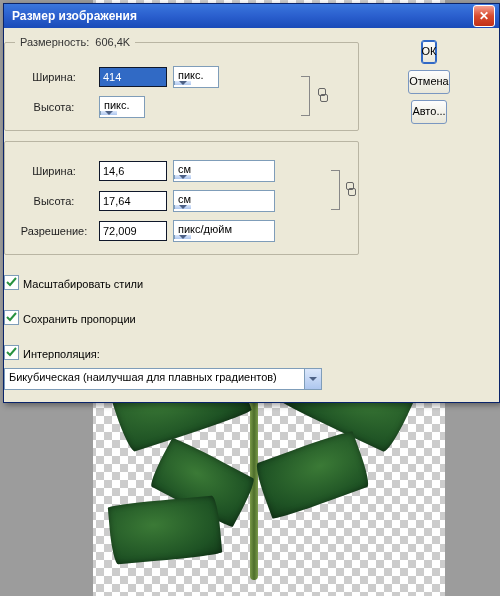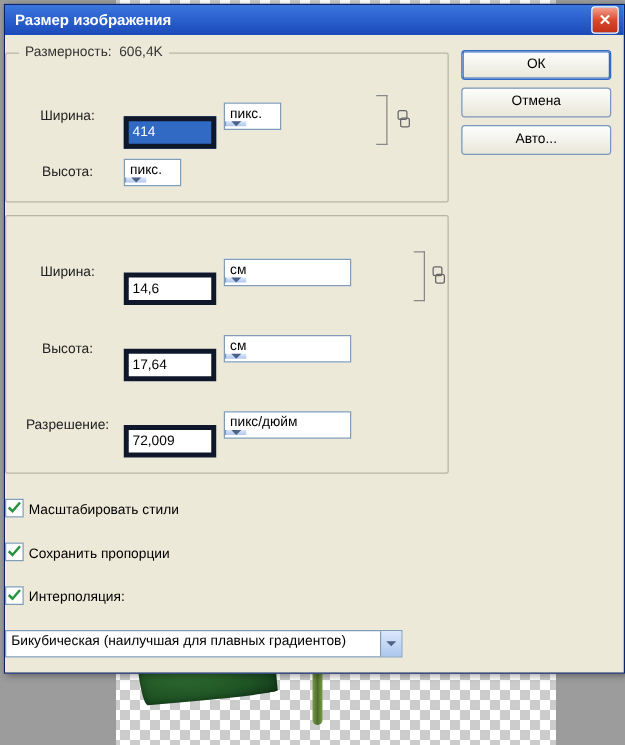--- a/index.html
+++ b/index.html
@@ -99,20 +99,21 @@
   }
   .left {
     flex: 1;
   }
   .right {
     width: 120px;
     display: flex;
     flex-direction: column;
     gap: 6px;
     padding-top: 4px;
+    align-items: center;
   }
   .btn {
     height: 22px;
     background: linear-gradient(to bottom, #fdfdfd, #e9e7d9);
     border: 1px solid #7a97c1;
     border-radius: 3px;
     text-align: center;
     line-height: 20px;
     cursor: pointer;
     font-size: 11px;
@@ -143,26 +144,25 @@
     gap: 6px;
   }
   .lbl {
     width: 78px;
     text-align: center;
     color: #222;
   }
   input.txt {
     width: 60px;
     height: 18px;
-    border: 4px solid #0f172a;
+    border: 1px solid #0f172a;
     padding: 0 3px;
     font-family: Tahoma, sans-serif;
     font-size: 11px;
     background: #fff;
-    margin-top: 27px;
   }
   input.txt.sel {
     background: #316ac5;
     color: #fff;
   }
   .sel-wrap {
     display: inline-flex;
     border: 1px solid #7f9db9;
     height: 20px;
     background: #fff;
@@ -220,21 +220,21 @@
     width: 13px; height: 13px;
     border: 1px solid #7f9db9;
     background: #fff;
     display: flex;
     align-items: center;
     justify-content: center;
     cursor: pointer;
   }
   .cb svg { width: 11px; height: 11px; }
   .interpsel {
-    margin-top: 20px;
+    margin-top: 8px;
     display: inline-flex;
     border: 1px solid #7f9db9;
     height: 20px;
     background: #fff;
     width: 316px;
   }
   .interpsel .t { flex: 1; padding: 2px 6px 0 4px; }
 </style>
 </head>
 <body>

